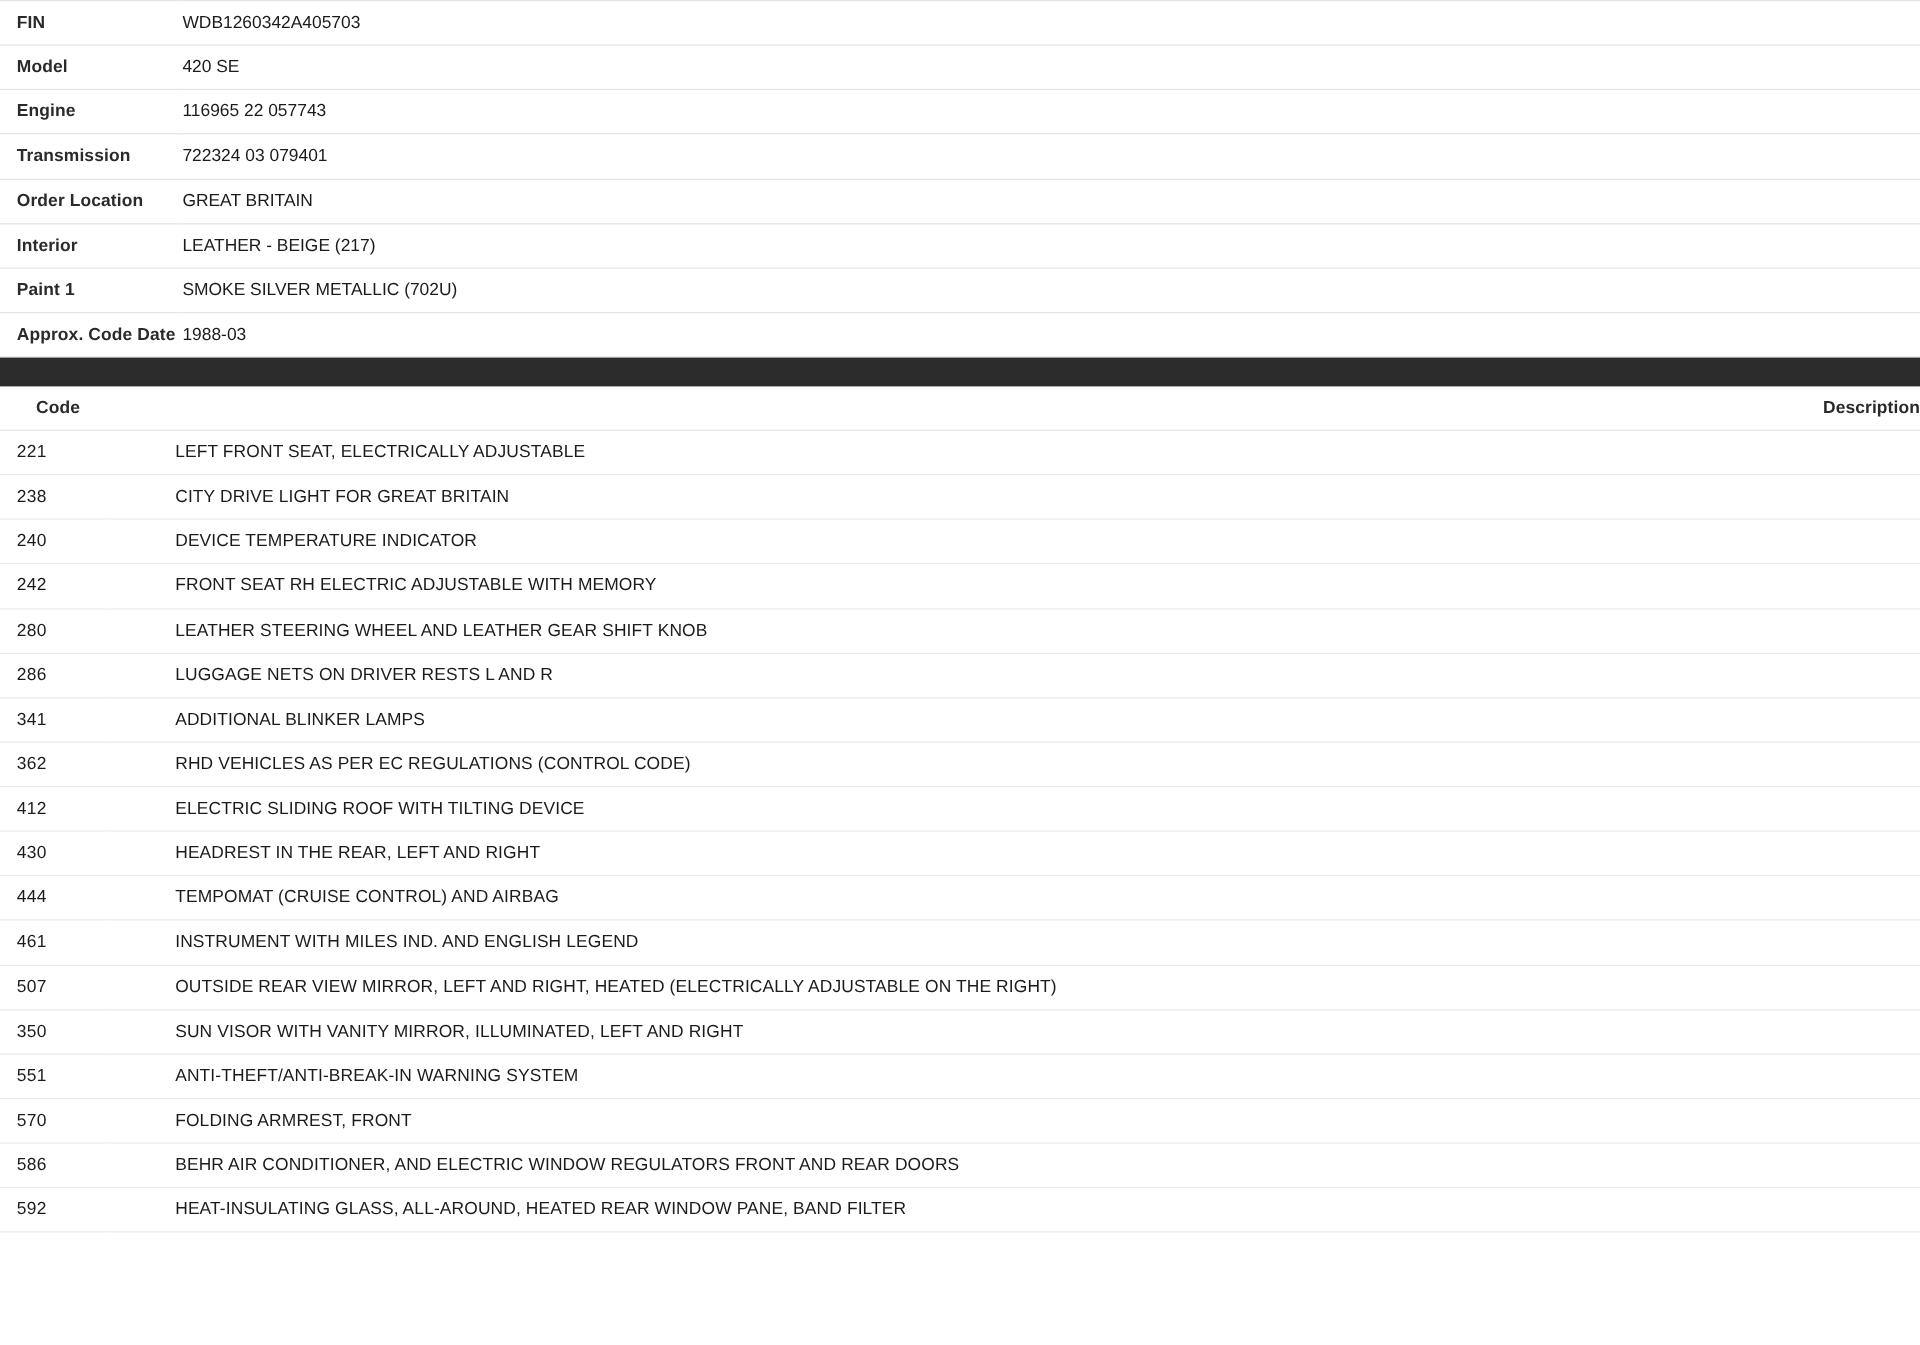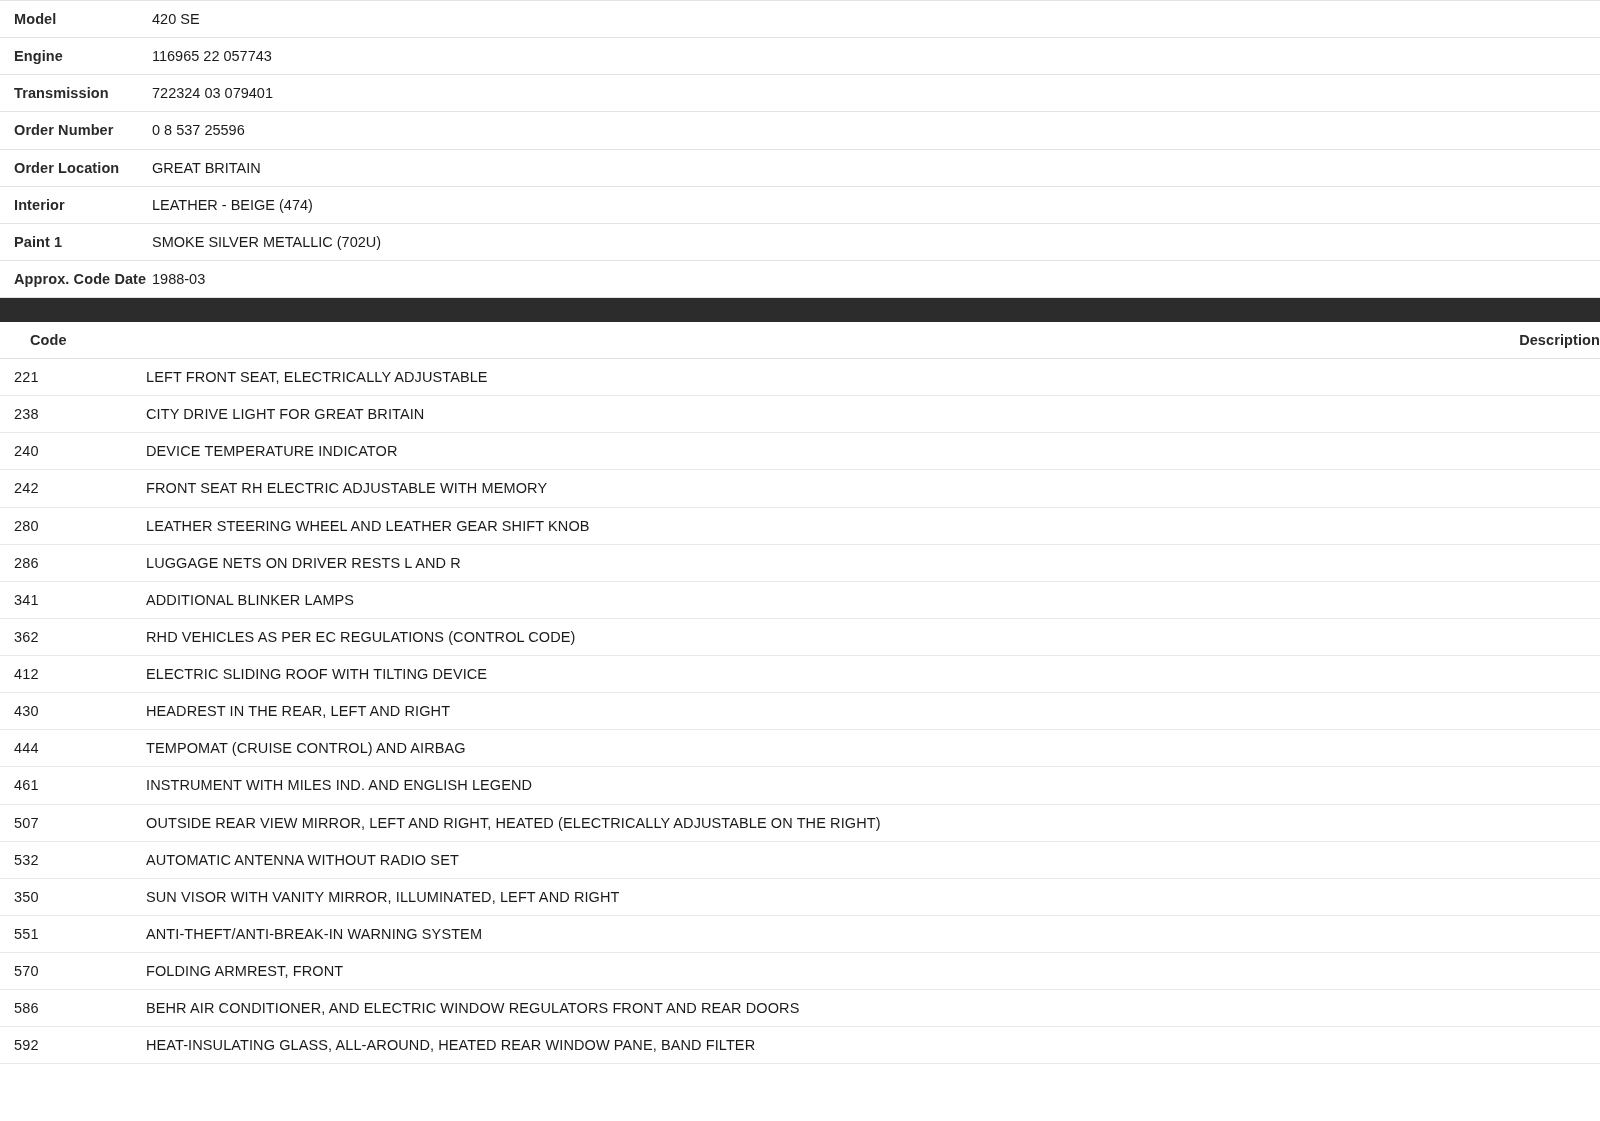--- a/index.html
+++ b/index.html
@@ -104,42 +104,42 @@
   }
 </style>
 </head>
 <body>
 
 <div class="page">
 
   <table class="spec-table">
     <tbody>
         <tr>
+          <td class="spec-label">FIN</td>
+          <td class="spec-value">WDB1260342A405703</td>
+        </tr>
+        <tr>
           <td class="spec-label">Model</td>
           <td class="spec-value">420 SE</td>
         </tr>
         <tr>
           <td class="spec-label">Engine</td>
           <td class="spec-value">116965 22 057743</td>
         </tr>
         <tr>
           <td class="spec-label">Transmission</td>
           <td class="spec-value">722324 03 079401</td>
         </tr>
         <tr>
-          <td class="spec-label">Order Number</td>
-          <td class="spec-value">0 8 537 25596</td>
-        </tr>
-        <tr>
           <td class="spec-label">Order Location</td>
           <td class="spec-value">GREAT BRITAIN</td>
         </tr>
         <tr>
           <td class="spec-label">Interior</td>
-          <td class="spec-value">LEATHER - BEIGE (474)</td>
+          <td class="spec-value">LEATHER - BEIGE (217)</td>
         </tr>
         <tr>
           <td class="spec-label">Paint 1</td>
           <td class="spec-value">SMOKE SILVER METALLIC (702U)</td>
         </tr>
         <tr>
           <td class="spec-label">Approx. Code Date</td>
           <td class="spec-value">1988-03</td>
         </tr>
       </tbody>
@@ -201,24 +201,20 @@
         </tr>
         <tr>
           <td class="code">461</td>
           <td class="desc">INSTRUMENT WITH MILES IND. AND ENGLISH LEGEND</td>
         </tr>
         <tr>
           <td class="code">507</td>
           <td class="desc">OUTSIDE REAR VIEW MIRROR, LEFT AND RIGHT, HEATED (ELECTRICALLY ADJUSTABLE ON THE RIGHT)</td>
         </tr>
         <tr>
-          <td class="code">532</td>
-          <td class="desc">AUTOMATIC ANTENNA WITHOUT RADIO SET</td>
-        </tr>
-        <tr>
           <td class="code">350</td>
           <td class="desc">SUN VISOR WITH VANITY MIRROR, ILLUMINATED, LEFT AND RIGHT</td>
         </tr>
         <tr>
           <td class="code">551</td>
           <td class="desc">ANTI-THEFT/ANTI-BREAK-IN WARNING SYSTEM</td>
         </tr>
         <tr>
           <td class="code">570</td>
           <td class="desc">FOLDING ARMREST, FRONT</td>

